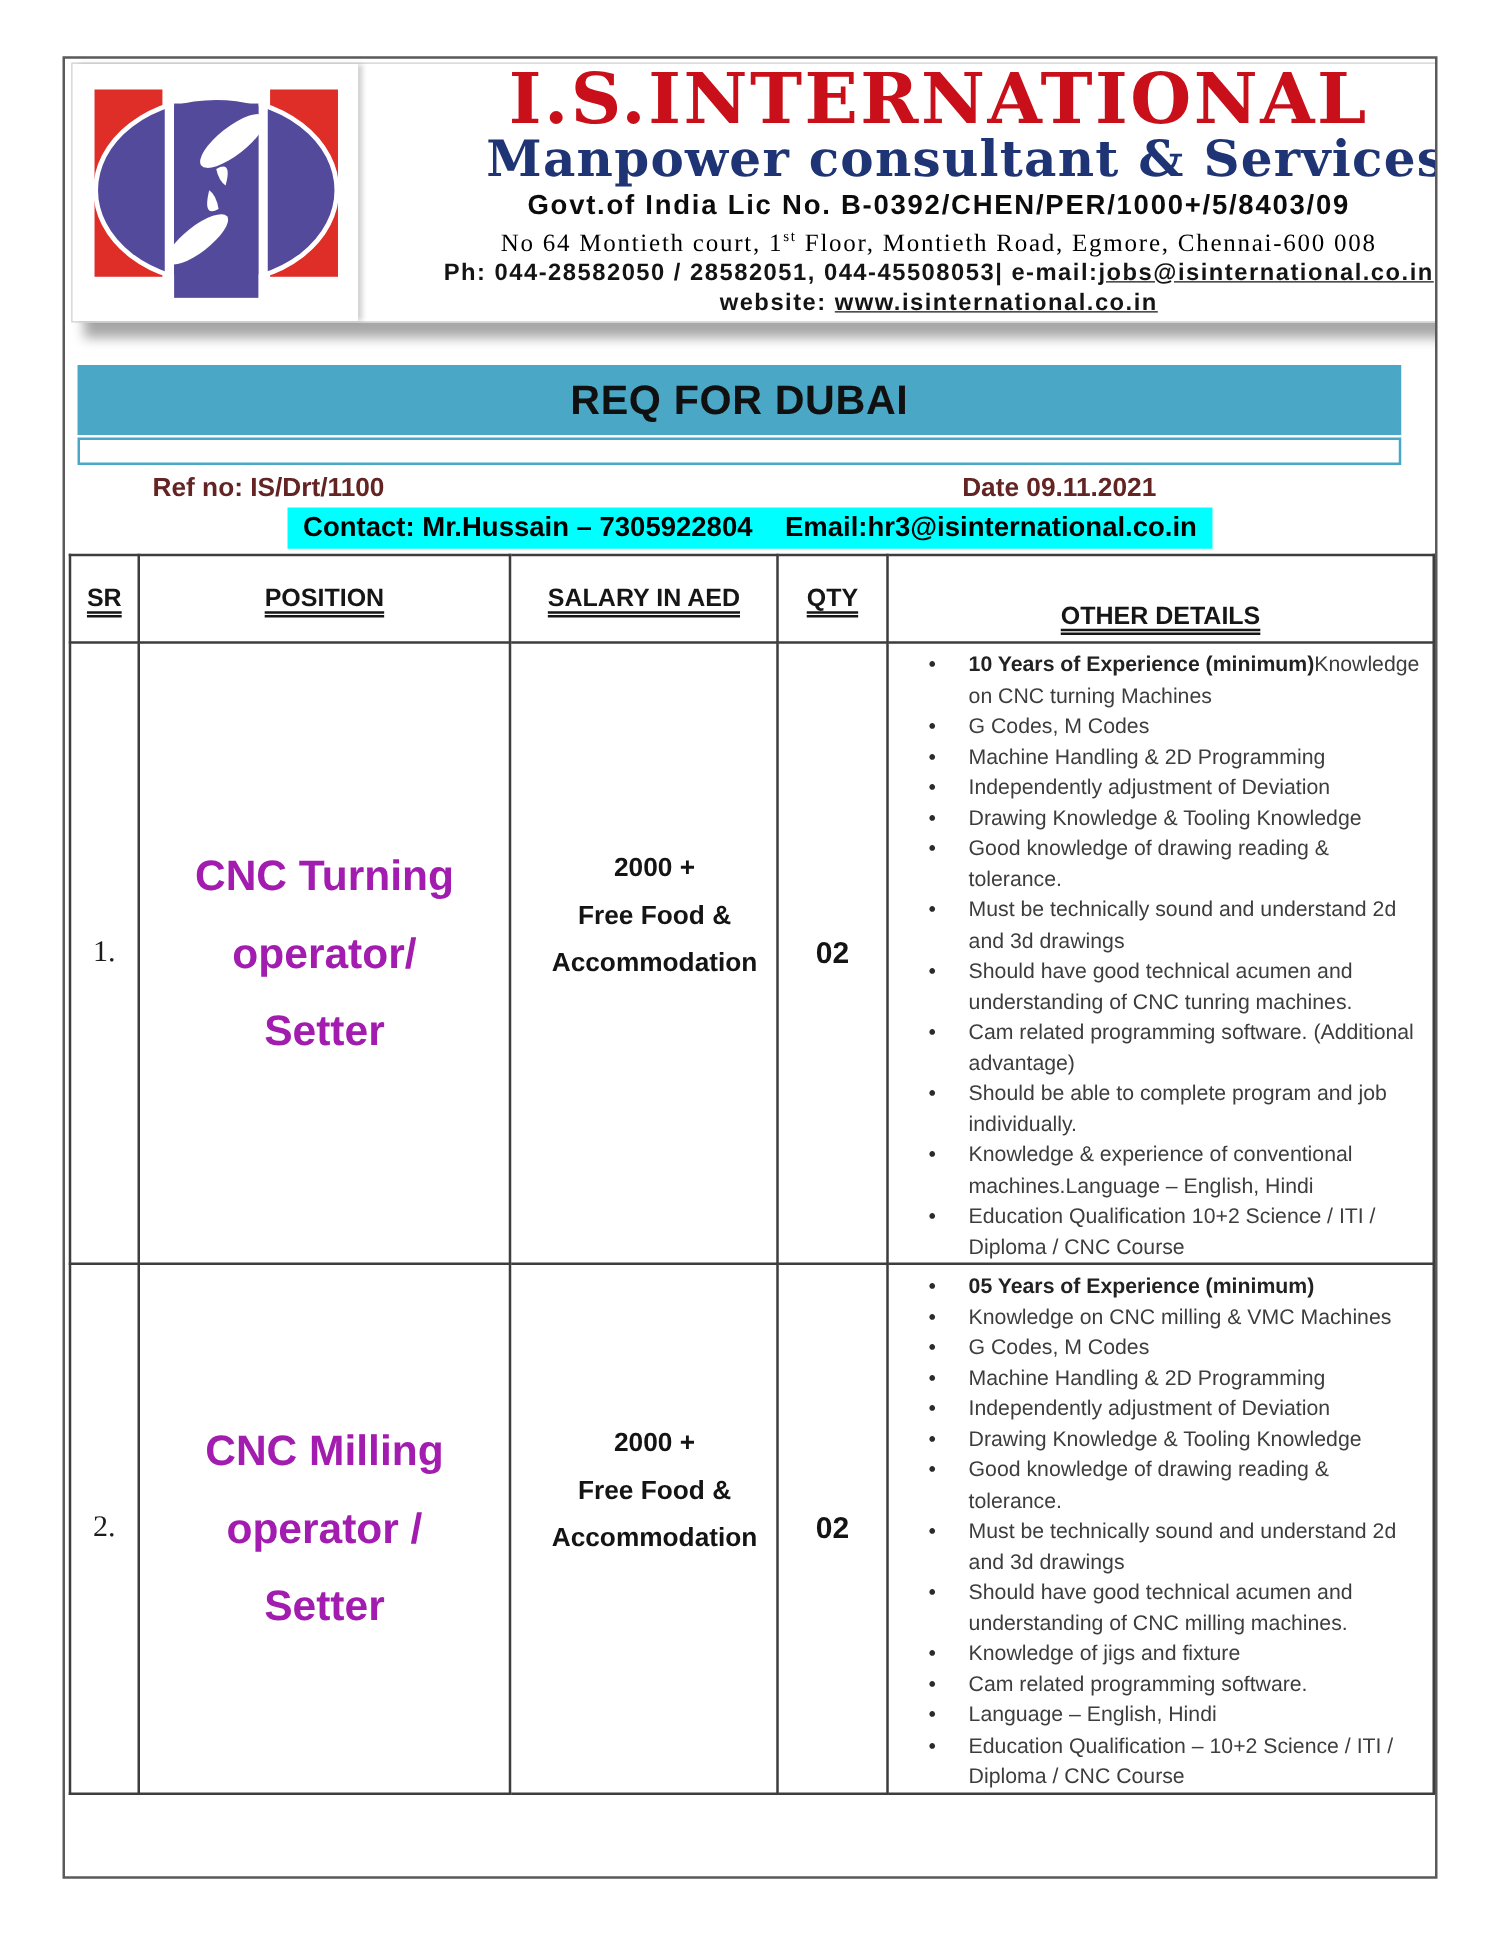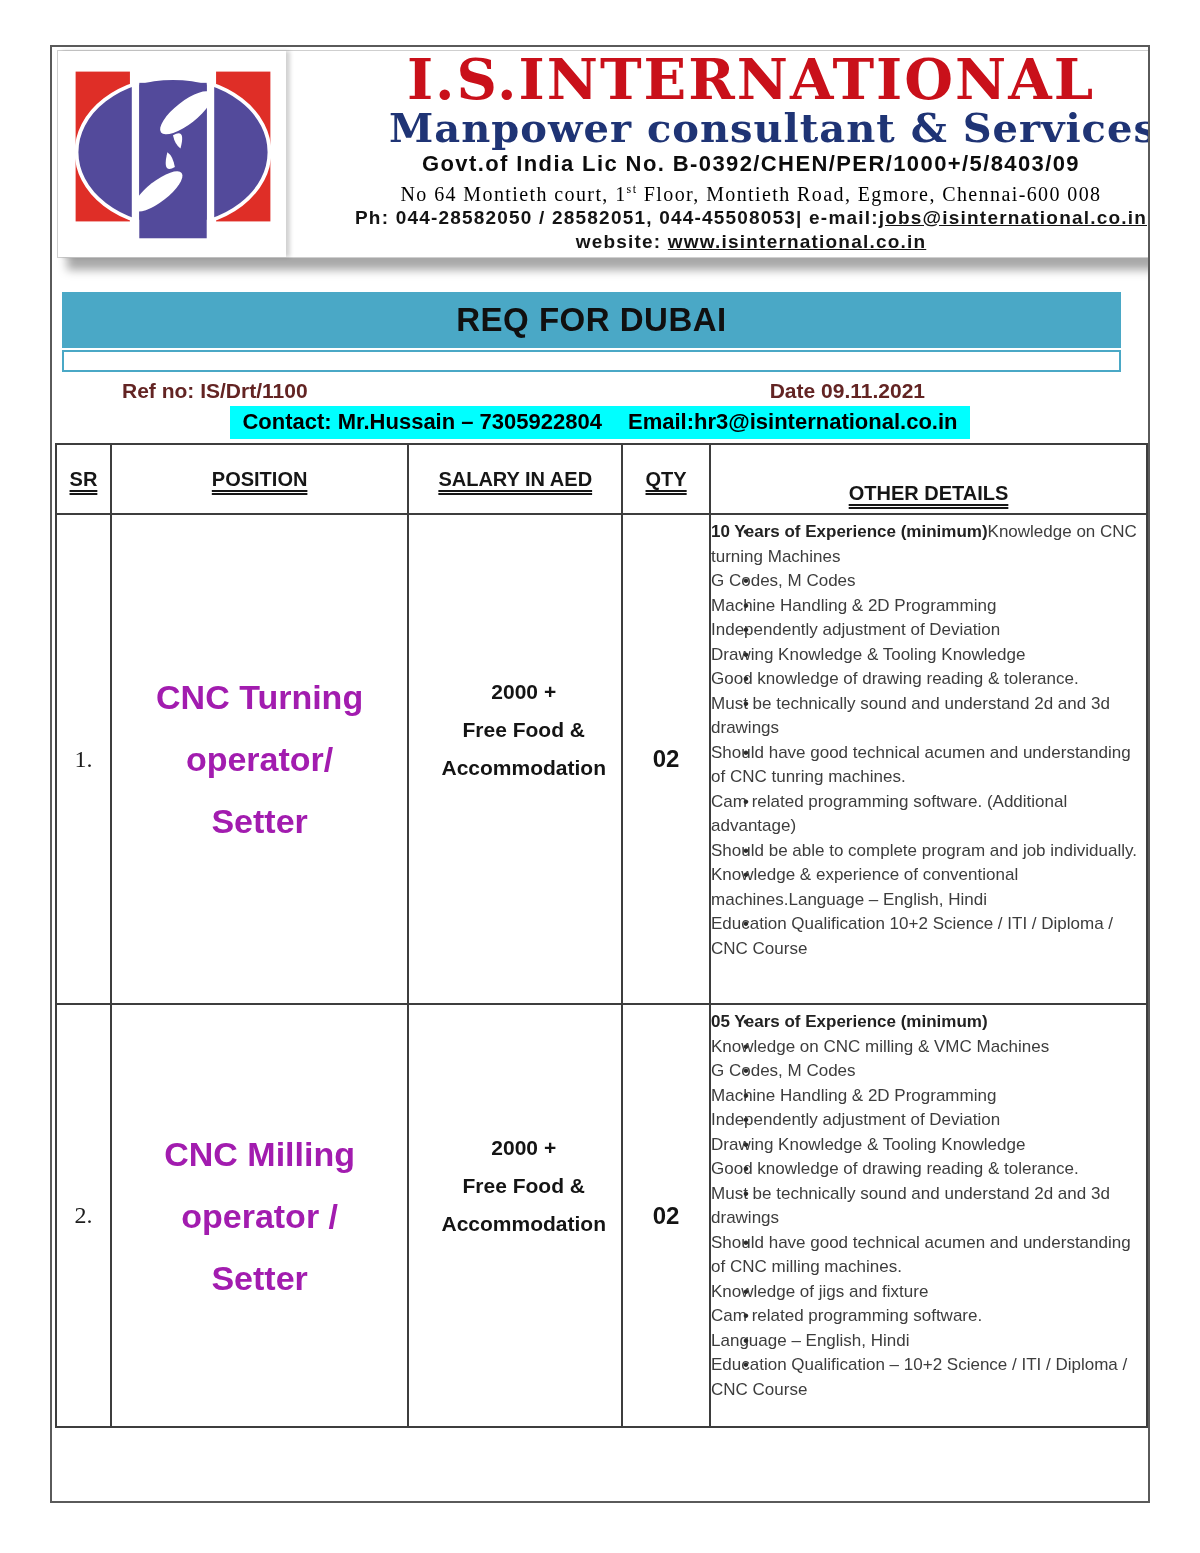--- a/index.html
+++ b/index.html
@@ -35,21 +35,21 @@
   th .hu{text-decoration:underline;text-decoration-style:double;text-underline-offset:4px;}
   th.oth{vertical-align:bottom;padding-bottom:8px;}
   td.sr{font-family:"Liberation Serif",serif;font-size:24px;color:#1c1c1c;text-align:center;vertical-align:middle;font-weight:normal;}
   td.pos{text-align:center;vertical-align:middle;font-weight:bold;font-size:34px;color:#a21caf;}
   td.pos div{line-height:62px;}
   td.sal{text-align:center;vertical-align:middle;font-weight:bold;font-size:21px;color:#141414;padding-bottom:60px;padding-left:18px;}
   td.sal div{line-height:38px;}
   td.qty{text-align:center;vertical-align:middle;font-weight:bold;font-size:24px;color:#141414;}
   td.det{vertical-align:top;padding:5px 6px 0 0;}
   td.det ul{margin:0;padding:0;list-style:none;font-size:17px;line-height:24.5px;color:#3d3d3d;}
-  td.det li{position:relative;margin-bottom:0;}
+  td.det li{position:relative;padding-left:64px;margin-bottom:0;}
   td.det li::before{content:"\2022";position:absolute;left:32px;top:0;color:#2b2b2b;font-size:17px;}
   td.det li b{color:#222;}
   .row1 td{height:490px;}
   .row2 td{height:423px;margin-top:36px;}
 </style>
 </head>
 <body>
 
 <div class="sheet">
 

